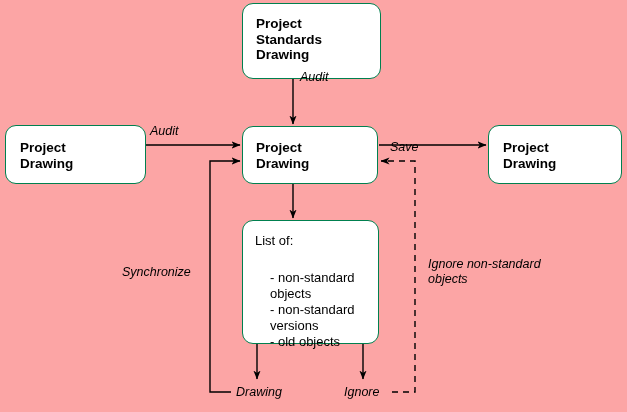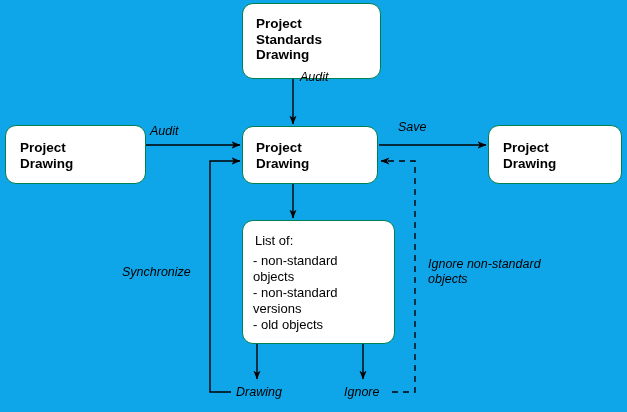--- a/index.html
+++ b/index.html
@@ -8,21 +8,21 @@
     padding: 0;
     background: #ffffff;
   }
   body {
     font-family: "Liberation Sans", sans-serif;
   }
   #diagram-root {
     position: relative;
     width: 627px;
     height: 412px;
-    background: #0ea5e9;
+    background: #fca5a5;
     overflow: hidden;
     text-decoration: underline;
   }
   #diagram-svg {
     position: absolute;
     left: 0;
     top: 0;
     width: 627px;
     height: 412px;
   }
@@ -43,35 +43,35 @@
     white-space: pre-line;
   }
   #node-top { left: 242px; top: 3px; width: 139px; height: 76px; }
   #node-top .node-label { position: absolute; left: 13px; top: 12px; }
   #node-left { left: 5px; top: 125px; width: 141px; height: 59px; }
   #node-left .node-label { position: absolute; left: 14px; top: 14px; }
   #node-center { left: 242px; top: 126px; width: 136px; height: 58px; }
   #node-center .node-label { position: absolute; left: 13px; top: 13px; }
   #node-right { left: 488px; top: 125px; width: 134px; height: 59px; }
   #node-right .node-label { position: absolute; left: 14px; top: 14px; }
-  #node-list { left: 242px; top: 220px; width: 153px; height: 124px; }
+  #node-list { left: 242px; top: 220px; width: 137px; height: 124px; }
   .list-title {
     position: absolute;
     left: 12px;
     top: 12px;
     font-family: "Liberation Sans", sans-serif;
     font-size: 13px;
     line-height: 16px;
     color: #000000;
   }
   .list-items {
     position: absolute;
     left: 10px;
     top: 32px;
-    margin: 0;
+    margin: 17px;
     padding: 0;
     list-style: none;
     font-family: "Liberation Sans", sans-serif;
     font-size: 13px;
     line-height: 16px;
     color: #000000;
   }
   .list-items li {
     white-space: pre-line;
     text-indent: 0;
@@ -81,21 +81,21 @@
     font-family: "Liberation Sans", sans-serif;
     font-style: italic;
     font-size: 12.5px;
     line-height: 15px;
     color: #000000;
     white-space: pre-line;
     z-index: 3;
   }
   #label-audit { left: 300px; top: 70px; }
   #label-open { left: 150px; top: 124px; }
-  #label-save { left: 390px; top: 120px; margin-left: 8px; }
+  #label-save { left: 390px; top: 140px; }
   #label-synchronize { left: 122px; top: 265px; }
   #label-retain { left: 428px; top: 257px; }
   #label-accept { left: 236px; top: 385px; }
   #label-ignore { left: 344px; top: 385px; }
 </style>
 </head>
 <body>
 
 <div id="diagram-root">
 

